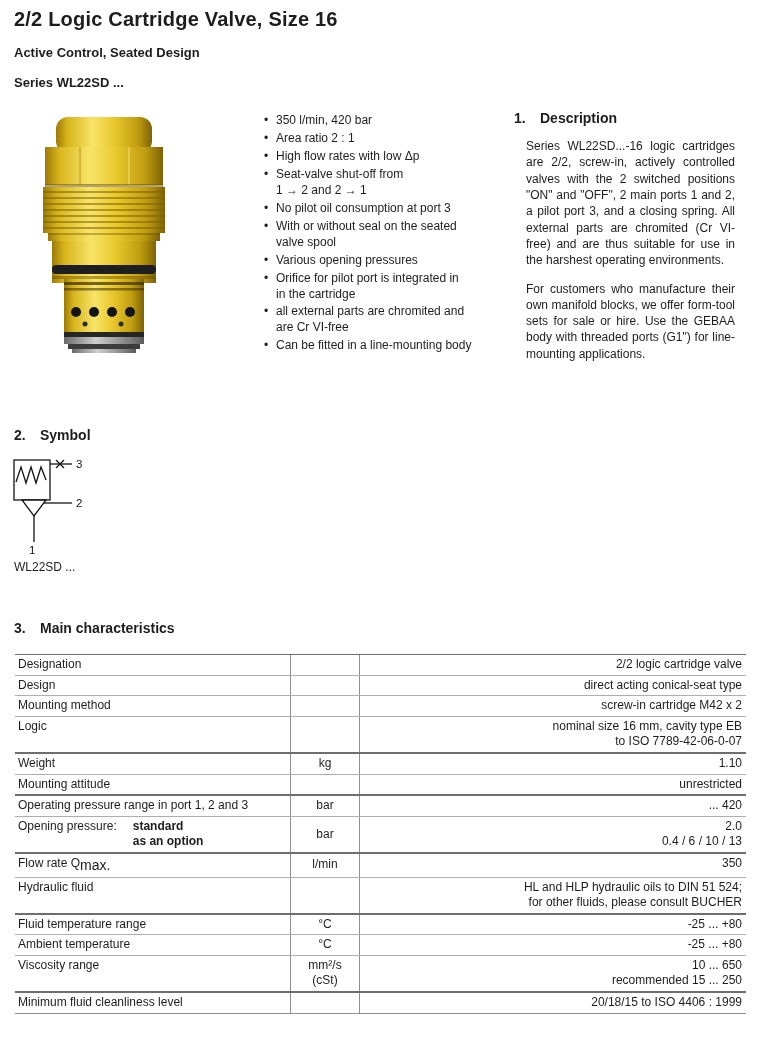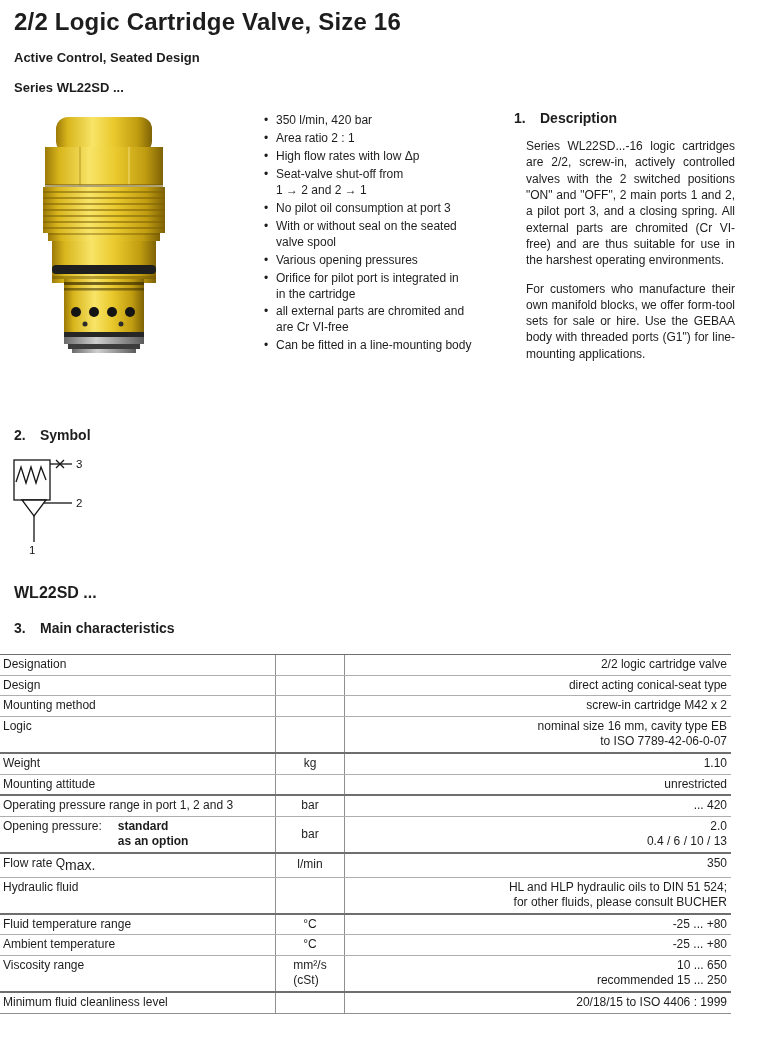--- a/index.html
+++ b/index.html
@@ -4,21 +4,21 @@
 <style>
   * { margin:0; padding:0; box-sizing:border-box; }
   html,body { background:#ffffff; }
   .page {
     position:relative; width:760px; height:1037px; background:#ffffff;
     font-family:"Liberation Sans", sans-serif; color:#1d1d1d; overflow:hidden;
   }
 
   
   .header { position:absolute; left:14px; top:8px; width:620px; }
-  .title { font-size:24px; font-weight:700; letter-spacing:0.2px; }
+  .title { font-size:20px; font-weight:700; letter-spacing:0.2px; }
   .subtitle { font-size:13px; font-weight:700; line-height:1.25; margin-top:14px; }
 
   
   .valve-photo { position:absolute; left:12px; top:114px; }
 
   
   .features { position:absolute; left:264px; top:113px; width:244px; font-size:12px; line-height:1.33; }
   .feature { display:flex; margin-bottom:2px; }
   .bullet { flex:0 0 12px; }
   .feature-text { white-space:pre-line; }
@@ -29,36 +29,36 @@
 
   
   .description { position:absolute; left:514px; top:110px; width:233px; }
   .desc-body { margin-top:9px; font-size:12px; line-height:1.36; text-align:justify; }
   .desc-body p { margin:12px; }
 
   
   .symbol-head { position:absolute; left:14px; top:427px; }
   .symbol-svg { position:absolute; left:8px; top:450px; }
   .symbol-svg text { font-family:"Liberation Sans", sans-serif; font-size:11.5px; fill:#141414; }
-  .symbol-caption { position:absolute; left:14px; top:584px; font-size:16px;font-weight:bold; }
+  .symbol-caption { position:absolute; left:14px; top:560px; font-size:12px; }
 
   
   .char-head { position:absolute; left:14px; top:620px; }
   .char-table {
-    position:absolute; left:0; top:654px; width:731px;
+    position:absolute; left:15px; top:654px; width:731px;
     font-size:12px; line-height:1.3;
     border-top:1.5px solid #6e6e6e; border-bottom:1px solid #8f8f8f;
   }
   .trow { display:flex; border-top:1px solid #aeaeae; }
   .trow:first-child { border-top:none; }
   .trow.thick { border-top:2px solid #6e6e6e; }
   .c-label { flex:0 0 275px; padding:2px 2px 2px 3px; }
   .c-unit {
     flex:0 0 70px; border-left:1px solid #8f8f8f; border-right:1px solid #8f8f8f;
-    display:flex; align-items:center; justify-content:center; text-align:left;
+    display:flex; align-items:center; justify-content:center; text-align:center;
     white-space:pre-line; padding:1px 2px;
   }
   .c-value { flex:1; padding:2px 4px 2px 2px; text-align:right; white-space:pre-line; }
   .op { display:flex; }
   .op2 { margin-left:16px; white-space:pre-line;font-weight:bold; }
   sub.subsc { font-size:14px; }
 </style>
 </head>
 <body>
 

